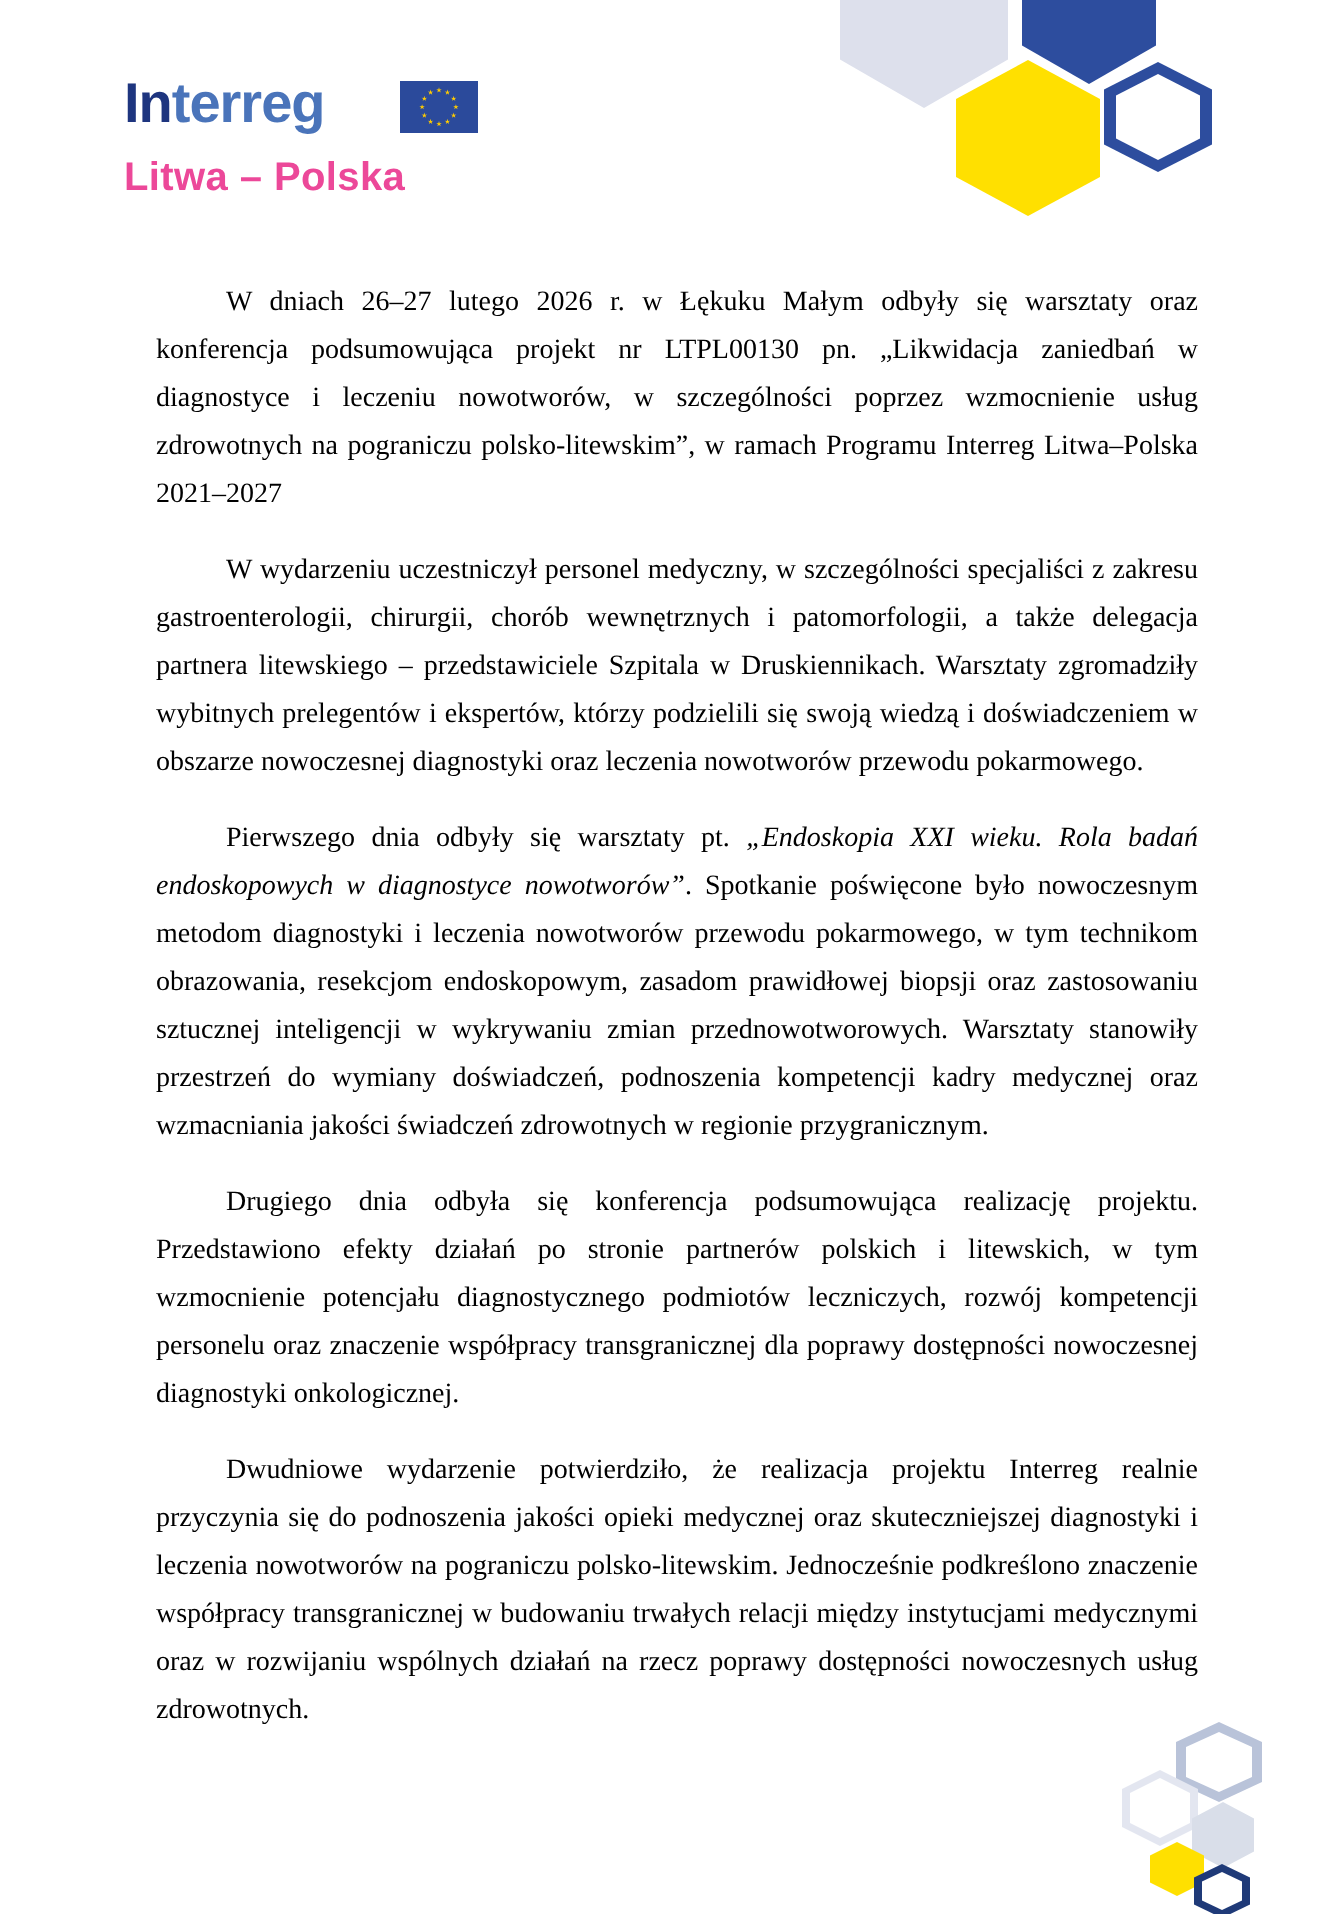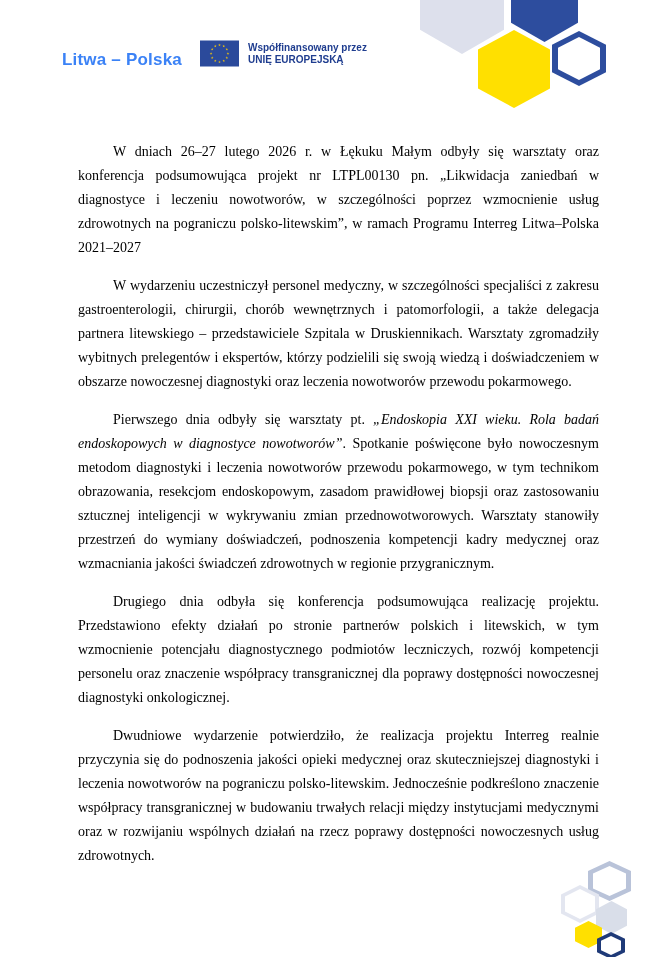--- a/index.html
+++ b/index.html
@@ -9,21 +9,21 @@
     background:#ffffff;
     overflow:hidden;
     font-family:"Liberation Serif", serif;
   }
 
   
   .logo-block{position:absolute;left:62px;top:38px;}
   .wordmark{font-family:"Liberation Sans", sans-serif;font-weight:700;font-size:28px;line-height:28px;letter-spacing:-0.5px;}
   .wm-dark{color:#1e357f;}
   .wm-light{color:#4a74ba;}
-  .program{font-family:"Liberation Sans", sans-serif;font-weight:700;font-size:17px;color:#3b82f6;margin-top:12px;letter-spacing:0.2px;}
+  .program{font-family:"Liberation Sans", sans-serif;font-weight:700;font-size:20px;color:#ec4899;margin-top:12px;letter-spacing:0.2px;}
 
   .eu-block{position:absolute;left:200px;top:40px;display:flex;align-items:center;}
   .eu-flag{display:block;width:39px;height:27px;}
   .eu-text{margin-left:9px;font-family:"Liberation Sans", sans-serif;color:#1f3d8f;font-size:10px;line-height:11.5px;font-weight:700;}
 
   
   .doc-body{
     position:absolute;left:62px;top:140px;width:537px;
     font-size:14px;line-height:24px;color:#000000;
     text-align:justify;
@@ -46,20 +46,21 @@
   <div>
     <div class="hex" style="left:420px;top:-43px;width:84px;height:97px;background:#dde0ec;z-index:1;"></div>
     <div class="hex" style="left:511px;top:-35px;width:67px;height:77px;background:#2d4d9e;z-index:2;"></div>
     <div class="hex" style="left:478px;top:30px;width:72px;height:78px;background:#ffe000;z-index:3;"></div>
     <div class="hex" style="left:552px;top:31px;width:54px;height:55px;background:#2d4d9e;z-index:4;">
       <div class="hex-in" style="inset:6px;"></div>
     </div>
   </div>
 
   <div class="logo-block">
+    <div class="wordmark"><span class="wm-dark">In</span><span class="wm-light">terreg</span></div>
     <div class="program">Litwa – Polska</div>
   </div>
 
   <div class="eu-block">
     <svg class="eu-flag" viewBox="0 0 60 40" xmlns="http://www.w3.org/2000/svg">
       <rect width="60" height="40" fill="#2b4a9b"></rect>
       <g fill="#ffcc00">
         <path id="star" d="M0,-2.2 L0.5,-0.5 L2.09,-0.68 L0.81,0.26 L1.29,1.78 L0,0.85 L-1.29,1.78 L-0.81,0.26 L-2.09,-0.68 L-0.5,-0.5 Z" transform="translate(30,7)"></path>
         <use href="#star" x="6.5" y="1.74"></use>
         <use href="#star" x="11.26" y="6.5"></use>
@@ -67,24 +68,20 @@
         <use href="#star" x="11.26" y="19.5"></use>
         <use href="#star" x="6.5" y="24.26"></use>
         <use href="#star" x="0" y="26"></use>
         <use href="#star" x="-6.5" y="24.26"></use>
         <use href="#star" x="-11.26" y="19.5"></use>
         <use href="#star" x="-13" y="13"></use>
         <use href="#star" x="-11.26" y="6.5"></use>
         <use href="#star" x="-6.5" y="1.74"></use>
       </g>
     </svg>
-    <div class="eu-text">
-      <div>Współfinansowany przez</div>
-      <div>UNIĘ EUROPEJSKĄ</div>
-    </div>
   </div>
 
   <div class="doc-body">
     <p><span>W dniach 26–27 lutego 2026 r. w Łękuku Małym odbyły się warsztaty oraz konferencja podsumowująca projekt nr LTPL00130 pn. „Likwidacja zaniedbań w diagnostyce i leczeniu nowotworów, w szczególności poprzez wzmocnienie usług zdrowotnych na pograniczu polsko-litewskim”, w ramach Programu Interreg Litwa–Polska 2021–2027</span></p>
     <p><span>W wydarzeniu uczestniczył personel medyczny, w szczególności specjaliści z zakresu gastroenterologii, chirurgii, chorób wewnętrznych i patomorfologii, a także delegacja partnera litewskiego – przedstawiciele Szpitala w Druskiennikach. Warsztaty zgromadziły wybitnych prelegentów i ekspertów, którzy podzielili się swoją wiedzą i doświadczeniem w obszarze nowoczesnej diagnostyki oraz leczenia nowotworów przewodu pokarmowego.</span></p>
     <p><span>Pierwszego dnia odbyły się warsztaty pt. </span><em>„Endoskopia XXI wieku. Rola badań endoskopowych w diagnostyce nowotworów”</em><span>. Spotkanie poświęcone było nowoczesnym metodom diagnostyki i leczenia nowotworów przewodu pokarmowego, w tym technikom obrazowania, resekcjom endoskopowym, zasadom prawidłowej biopsji oraz zastosowaniu sztucznej inteligencji w wykrywaniu zmian przednowotworowych. Warsztaty stanowiły przestrzeń do wymiany doświadczeń, podnoszenia kompetencji kadry medycznej oraz wzmacniania jakości świadczeń zdrowotnych w regionie przygranicznym.</span></p>
     <p><span>Drugiego dnia odbyła się konferencja podsumowująca realizację projektu. Przedstawiono efekty działań po stronie partnerów polskich i litewskich, w tym wzmocnienie potencjału diagnostycznego podmiotów leczniczych, rozwój kompetencji personelu oraz znaczenie współpracy transgranicznej dla poprawy dostępności nowoczesnej diagnostyki onkologicznej.</span></p>
     <p><span>Dwudniowe wydarzenie potwierdziło, że realizacja projektu Interreg realnie przyczynia się do podnoszenia jakości opieki medycznej oraz skuteczniejszej diagnostyki i leczenia nowotworów na pograniczu polsko-litewskim. Jednocześnie podkreślono znaczenie współpracy transgranicznej w budowaniu trwałych relacji między instytucjami medycznymi oraz w rozwijaniu wspólnych działań na rzecz poprawy dostępności nowoczesnych usług zdrowotnych.</span></p>
   </div>
 

